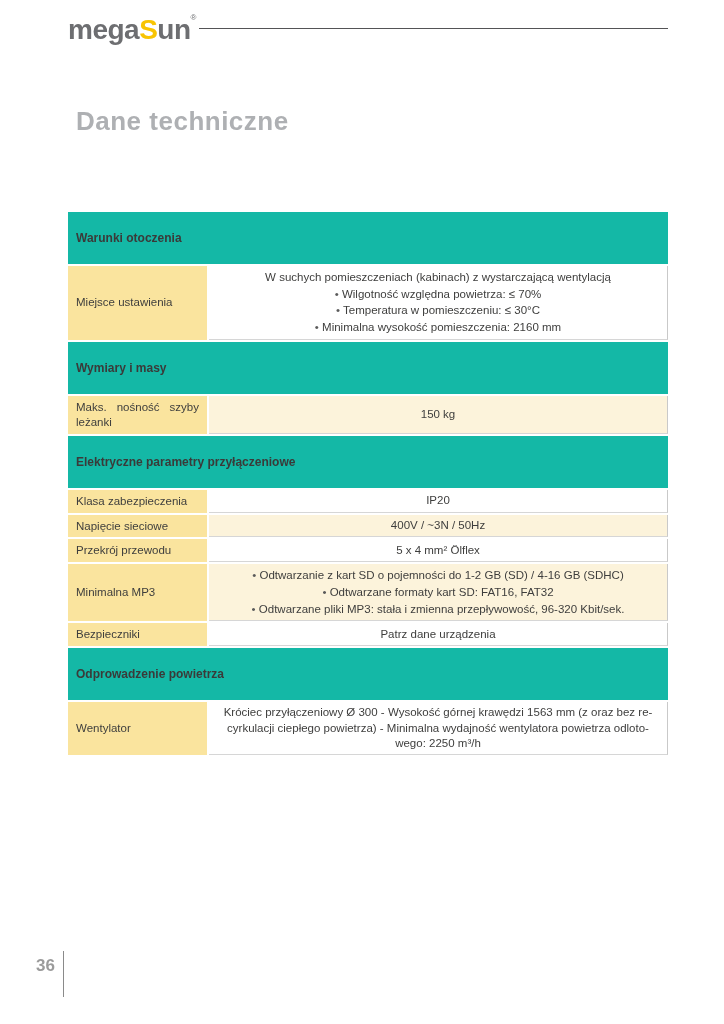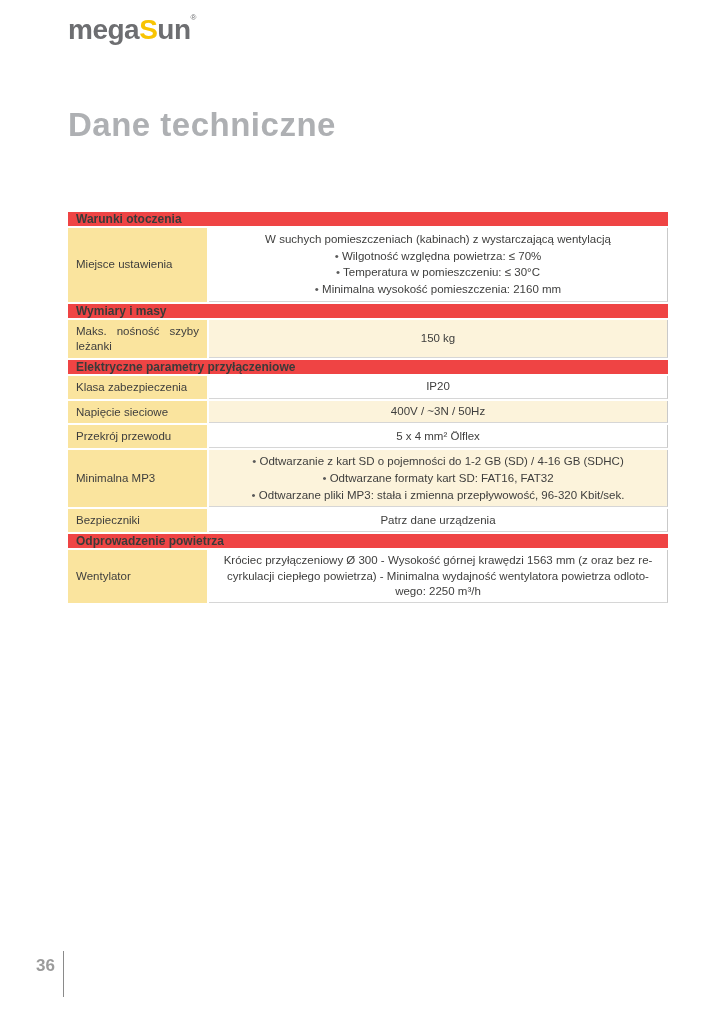--- a/index.html
+++ b/index.html
@@ -8,56 +8,56 @@
     background:#ffffff;
     font-family:"Liberation Sans", sans-serif;
     color:#3e3e3d;
     position:relative;
     overflow:hidden;
   }
 
   
   .brand-row {
     position:absolute; left:68px; top:16px; width:600px;
-    display:flex; align-items:flex-start;flex-direction:column;
+    display:flex; align-items:center;
   }
   .logo {
     font-size:28px; font-weight:bold; letter-spacing:-0.5px;
     color:#6d6e71; line-height:1; white-space:nowrap;
   }
   .logo .accent { color:#f8c402; }
   .logo .reg {
     font-size:8px; font-weight:normal; vertical-align:top;
     position:relative; top:-2px; color:#6d6e71;
   }
   .header-rule {
     flex:1; height:0;
     border-bottom:1.5px solid #545456;
     margin:0 0 3px 3px;
   }
 
   
   .page-title {
-    position:absolute; left:68px; top:106px;
-    font-size:33px; font-weight:bold; color:#aeb0b3;
+    position:absolute; left:76px; top:106px;
+    font-size:26px; font-weight:bold; color:#aeb0b3;
     letter-spacing:0.5px;
   }
 
   
   table.tech {
     position:absolute; left:66px; top:210px;
     width:604px;
     border-collapse:separate; border-spacing:2px 2px;
     table-layout:fixed;
     font-size:11.5px;
   }
   td.section {
-    background:#ef4444;
+    background:#14b8a6;
     font-weight:bold; font-size:12px; color:#3a3a39;
-    padding:0 8px;
+    padding:19px 8px;
   }
   td.label {
     background:#fae49e;
     padding:4px 8px;
     vertical-align:middle;
     text-align:justify;
     line-height:1.3;
   }
   td.content {
     background:#ffffff;

